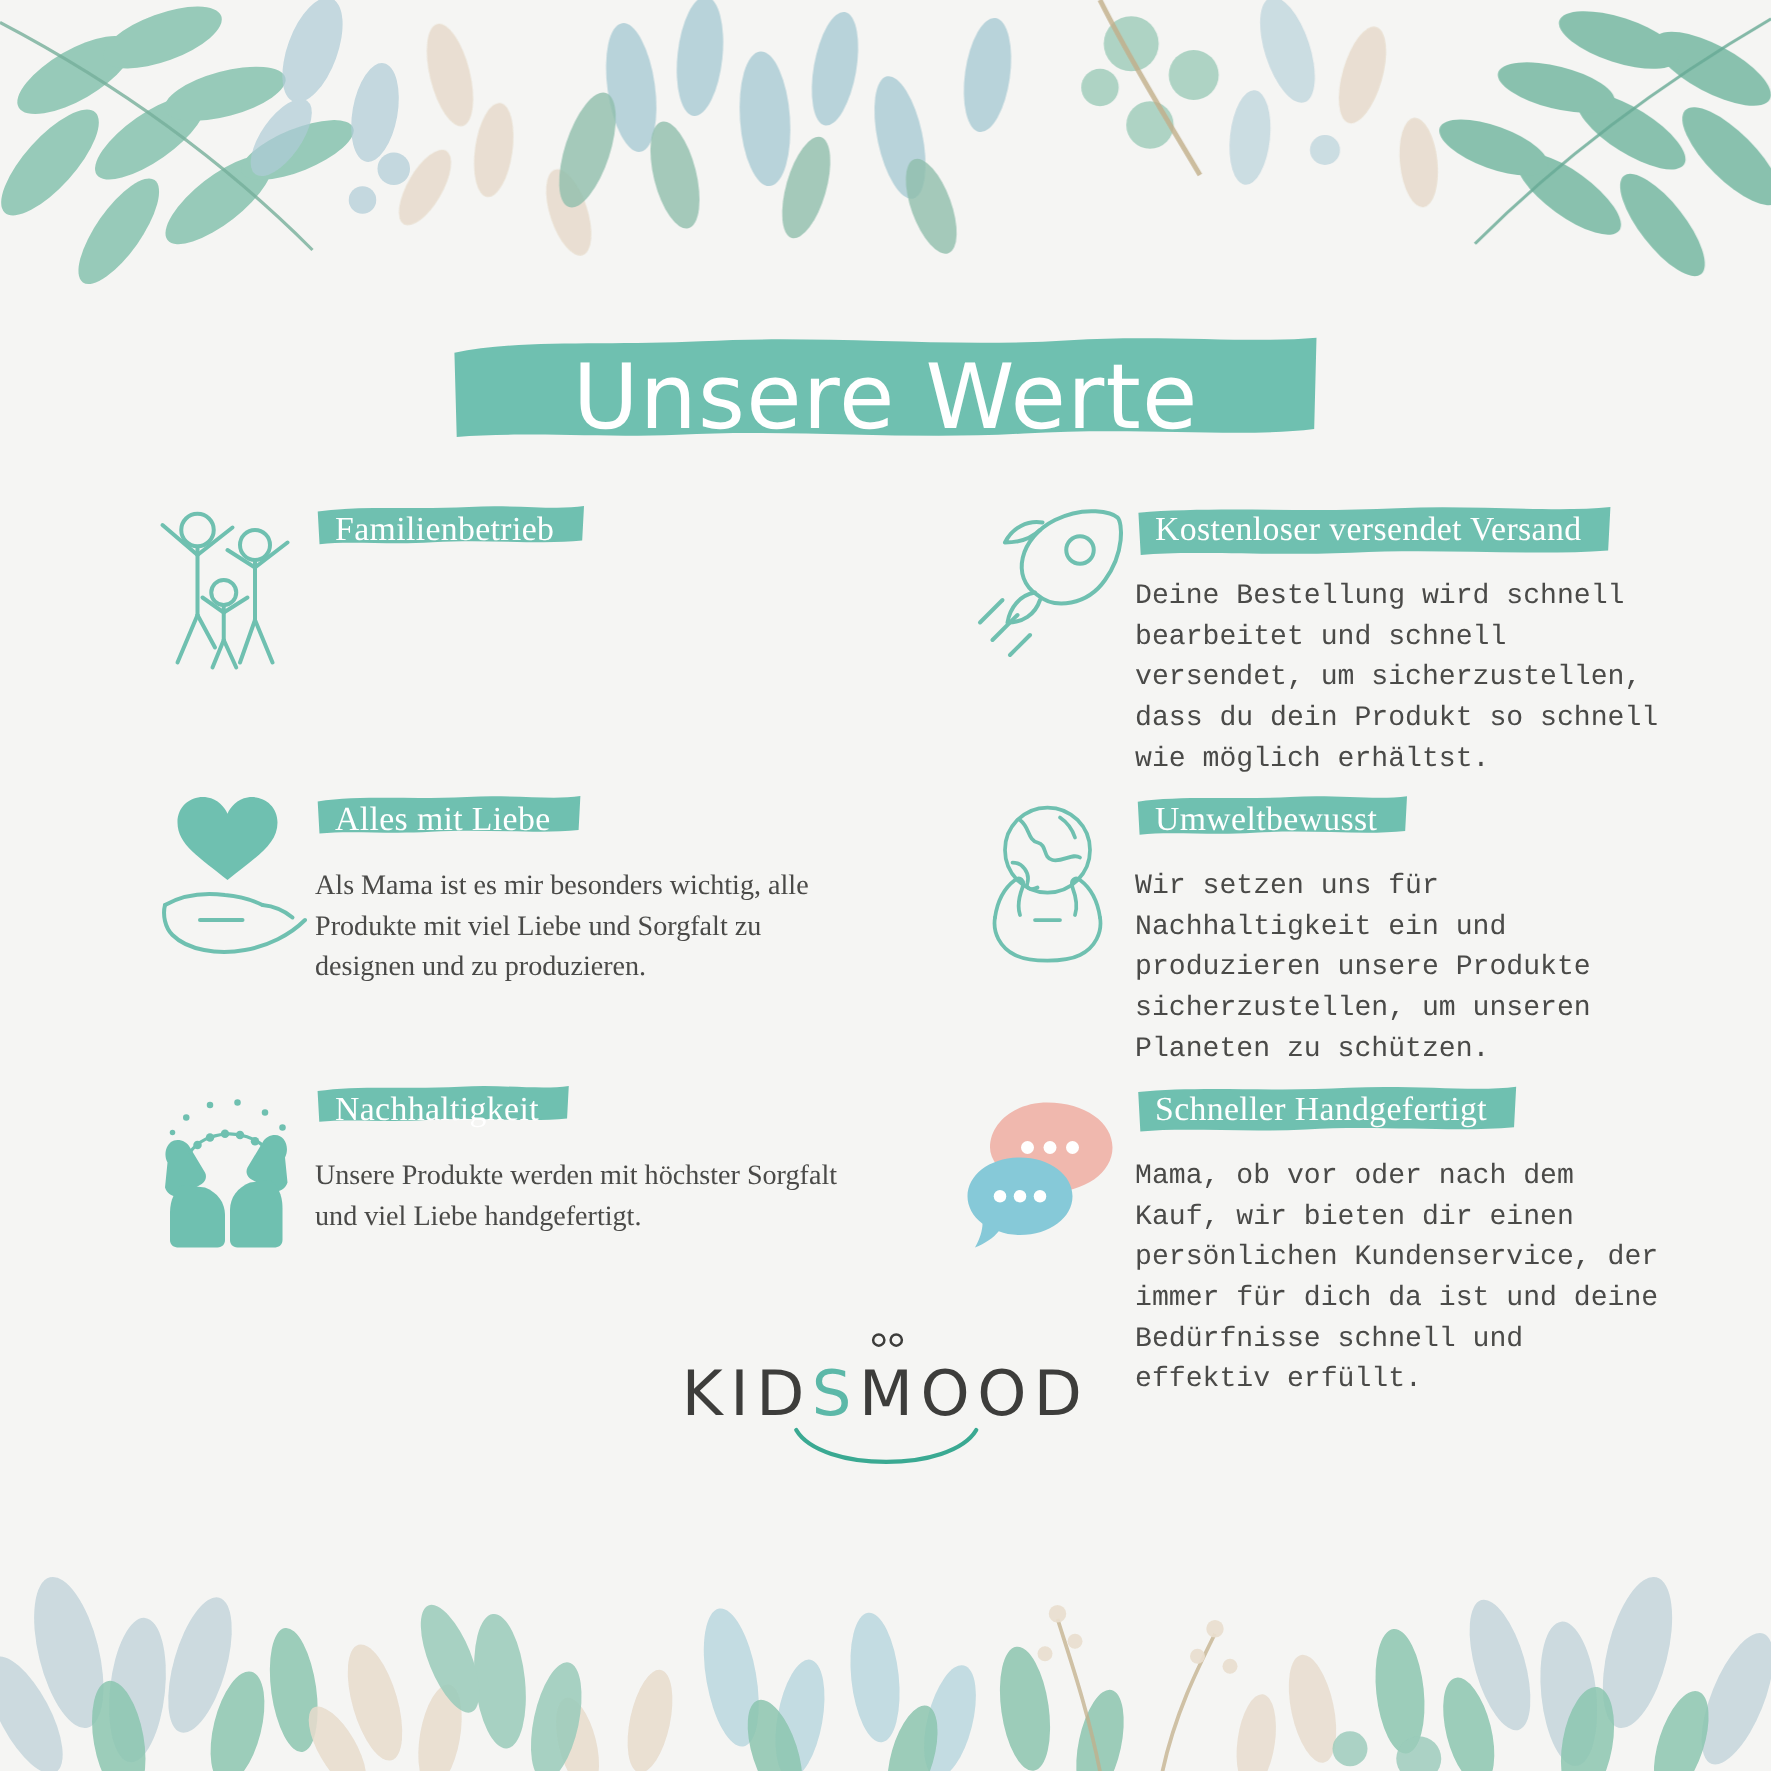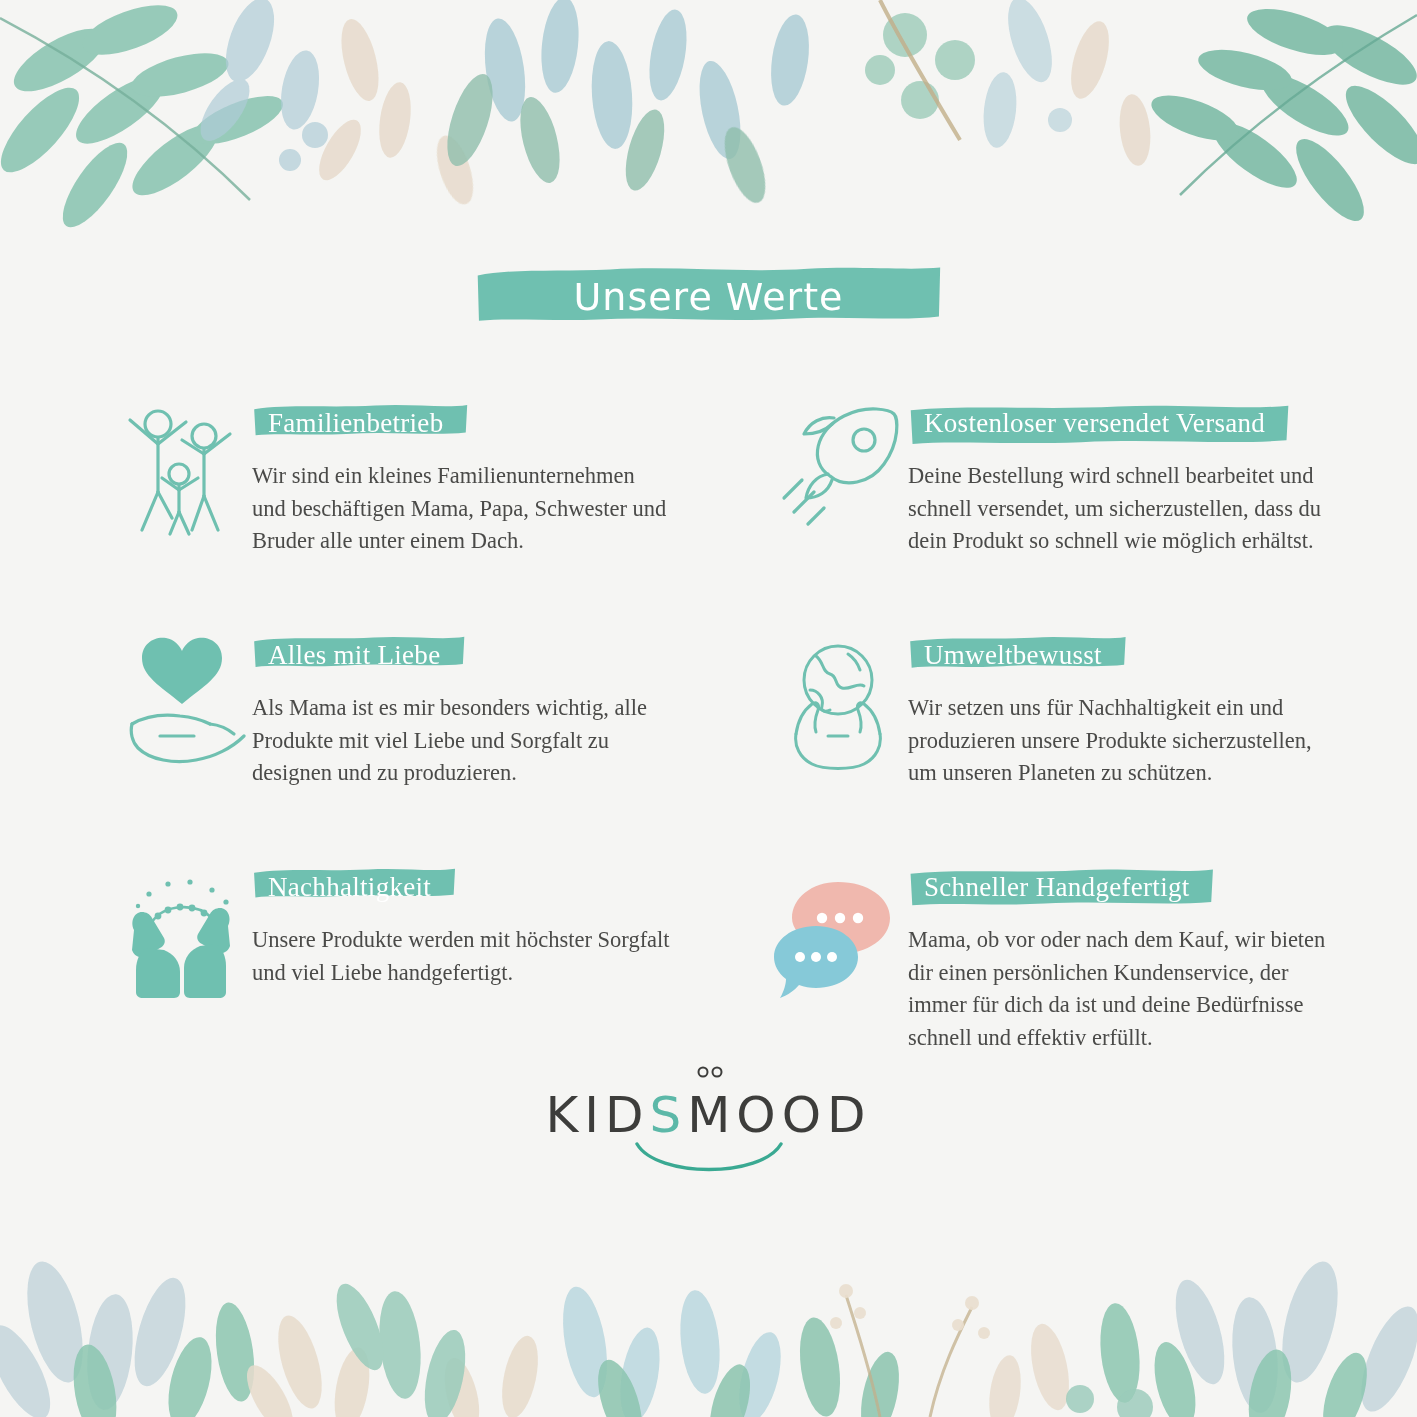--- a/index.html
+++ b/index.html
@@ -49,21 +49,21 @@
   .title-banner .brush {
     position: absolute;
     inset: 0;
     z-index: 0;
   }
   .title-text {
     position: relative;
     z-index: 1;
     color: #ffffff;
     font-family: "DejaVu Sans", sans-serif;
-    font-size: 38px;
+    font-size: 72px;
     font-weight: 400;
     letter-spacing: 1px;
     line-height: 1.15;
   }
 
   
   .grid {
     position: absolute;
     top: 392px;
     left: 112px;
@@ -110,21 +110,21 @@
     letter-spacing: 0.3px;
     white-space: nowrap;
   }
   .desc {
     color: #4a4a48;
     font-family: "Liberation Serif", serif;
     font-size: 22.5px;
     line-height: 1.45;
     max-width: 420px;
   }
-  .col-right .desc { max-width: 430px; }
+  .col-right .desc { max-width: 430px; font-family: Liberation Mono, monospace; }
 
   
   .logo {
     position: absolute;
     left: 0;
     top: 1060px;
     width: 100%;
     text-align: center;
   }
   .logo-mark {
@@ -262,21 +262,20 @@
           <path d="M63 112 L73 134"></path>
         </svg>
       </div>
       <div class="body">
         <div class="head-banner">
           <svg class="brush-s" viewBox="0 0 300 48" preserveAspectRatio="none">
             <path d="M3,10 C50,3 110,8 170,5 C220,2 265,9 297,4 L295,42 C250,47 190,40 130,44 C80,47 40,42 5,46 Z" fill="#6fc0b0"></path>
           </svg>
           <span class="head-text">Familienbetrieb</span>
         </div>
-        <div class="desc">Wir sind ein kleines Familienunternehmen und beschäftigen Mama, Papa, Schwester und Bruder alle unter einem Dach.</div>
       </div>
     </div>
 
     <div class="feature col-right">
       <div class="icon">
         <svg width="132" height="130" viewBox="0 0 132 130" fill="none" stroke="#6fc0b0" stroke-width="3.2" stroke-linecap="round" stroke-linejoin="round">
           <path d="M58 76 C36 62 44 30 72 16 C96 4 118 10 122 14 C126 18 128 42 112 64 C98 84 72 88 58 76 Z"></path>
           <circle cx="92" cy="40" r="11"></circle>
           <path d="M56 74 C44 76 36 86 34 98 C46 98 56 92 60 80"></path>
           <path d="M62 18 C50 16 38 22 32 34 C44 34 54 30 60 24"></path>

